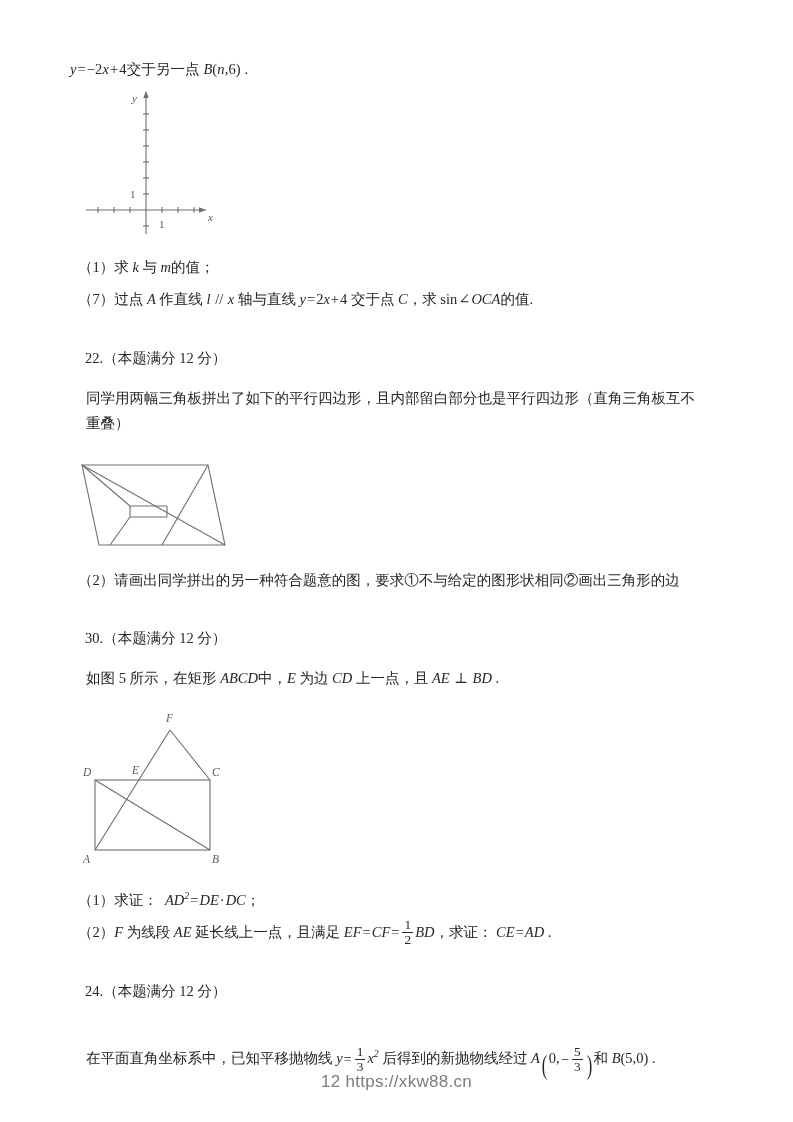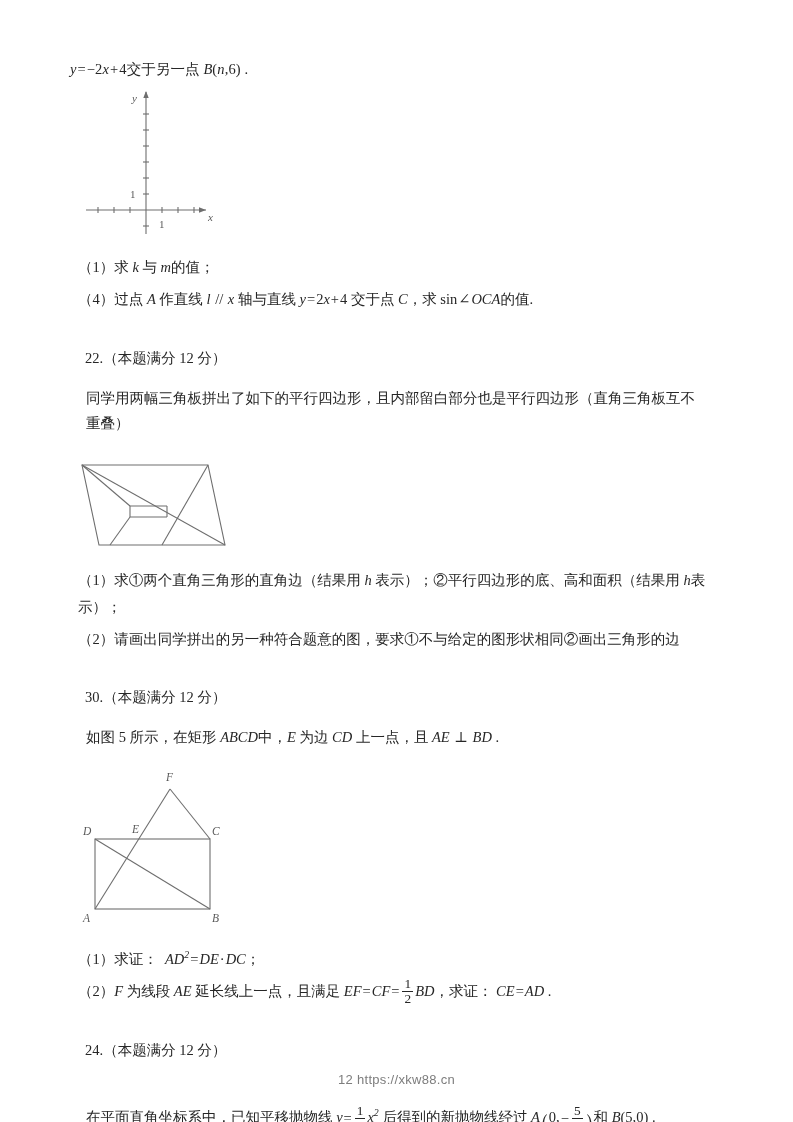--- a/index.html
+++ b/index.html
@@ -90,21 +90,21 @@
   .gap-sm { height: 8px; }
   .gap-md { height: 14px; }
 
   .footer {
     position: absolute;
     left: 0;
     top: 1072px;
     width: 793px;
     text-align: center;
     font-family: "Liberation Sans", sans-serif;
-    font-size: 13px;
+    font-size: 17px;
     color: #7d7d7d;
     letter-spacing: 0.3px;
   }
 
   svg { display: block; }
   .fig-graph { position: absolute; left: 8px; top: 0; }
   .fig-plgm  { position: absolute; left: 0px; top: 0; }
   .fig-rect  { position: absolute; left: 5px; top: 0; }
 </style>
 </head>
@@ -155,21 +155,21 @@
     </div>
 
     <p class="sub">
       <span>（1）求</span>
       <span class="mi">k</span>
       <span>与</span>
       <span class="mi">m</span><span>的值；</span>
     </p>
 
     <p class="sub">
-      <span>（4）过点</span>
+      <span>（7）过点</span>
       <span class="mi">A</span>
       <span>作直线</span>
       <span class="mi">l</span> <span class="op">//</span> <span class="mi">x</span>
       <span>轴与直线</span>
       <span class="mi">y</span><span class="op">=</span><span class="mn">2</span><span class="mi">x</span><span class="op">+</span><span class="mn">4</span>
       <span>交于点</span>
       <span class="mi">C</span><span>，求</span>
       <span class="mn">sin</span><span class="op">∠</span><span class="mi">OCA</span><span>的值.</span>
     </p>
 
@@ -194,26 +194,20 @@
             <line x1="60" y1="53" x2="97" y2="53"></line>
             <line x1="97" y1="53" x2="97" y2="64"></line>
             <line x1="60" y1="53" x2="60" y2="64"></line>
             <line x1="60" y1="64" x2="97" y2="64"></line>
             <line x1="60" y1="64" x2="40" y2="92"></line>
           </g>
         </svg>
       </div>
     </div>
 
-    <p class="sub">
-      <span>（1）求①两个直角三角形的直角边（结果用</span>
-      <span class="mi">h</span>
-      <span>表示）；②平行四边形的底、高和面积（结果用</span>
-      <span class="mi">h</span><span>表示）；</span>
-    </p>
     <p class="sub">（2）请画出同学拼出的另一种符合题意的图，要求①不与给定的图形状相同②画出三角形的边</p>
 
     <div class="gap-md"></div>
 
     <p class="q-head">
       <span>30.</span><span>（本题满分 12 分）</span>
     </p>
     <p class="stem">
       <span>如图 5 所示，在矩形</span>
       <span class="mi">ABCD</span><span>中，</span><span class="mi">E</span>

